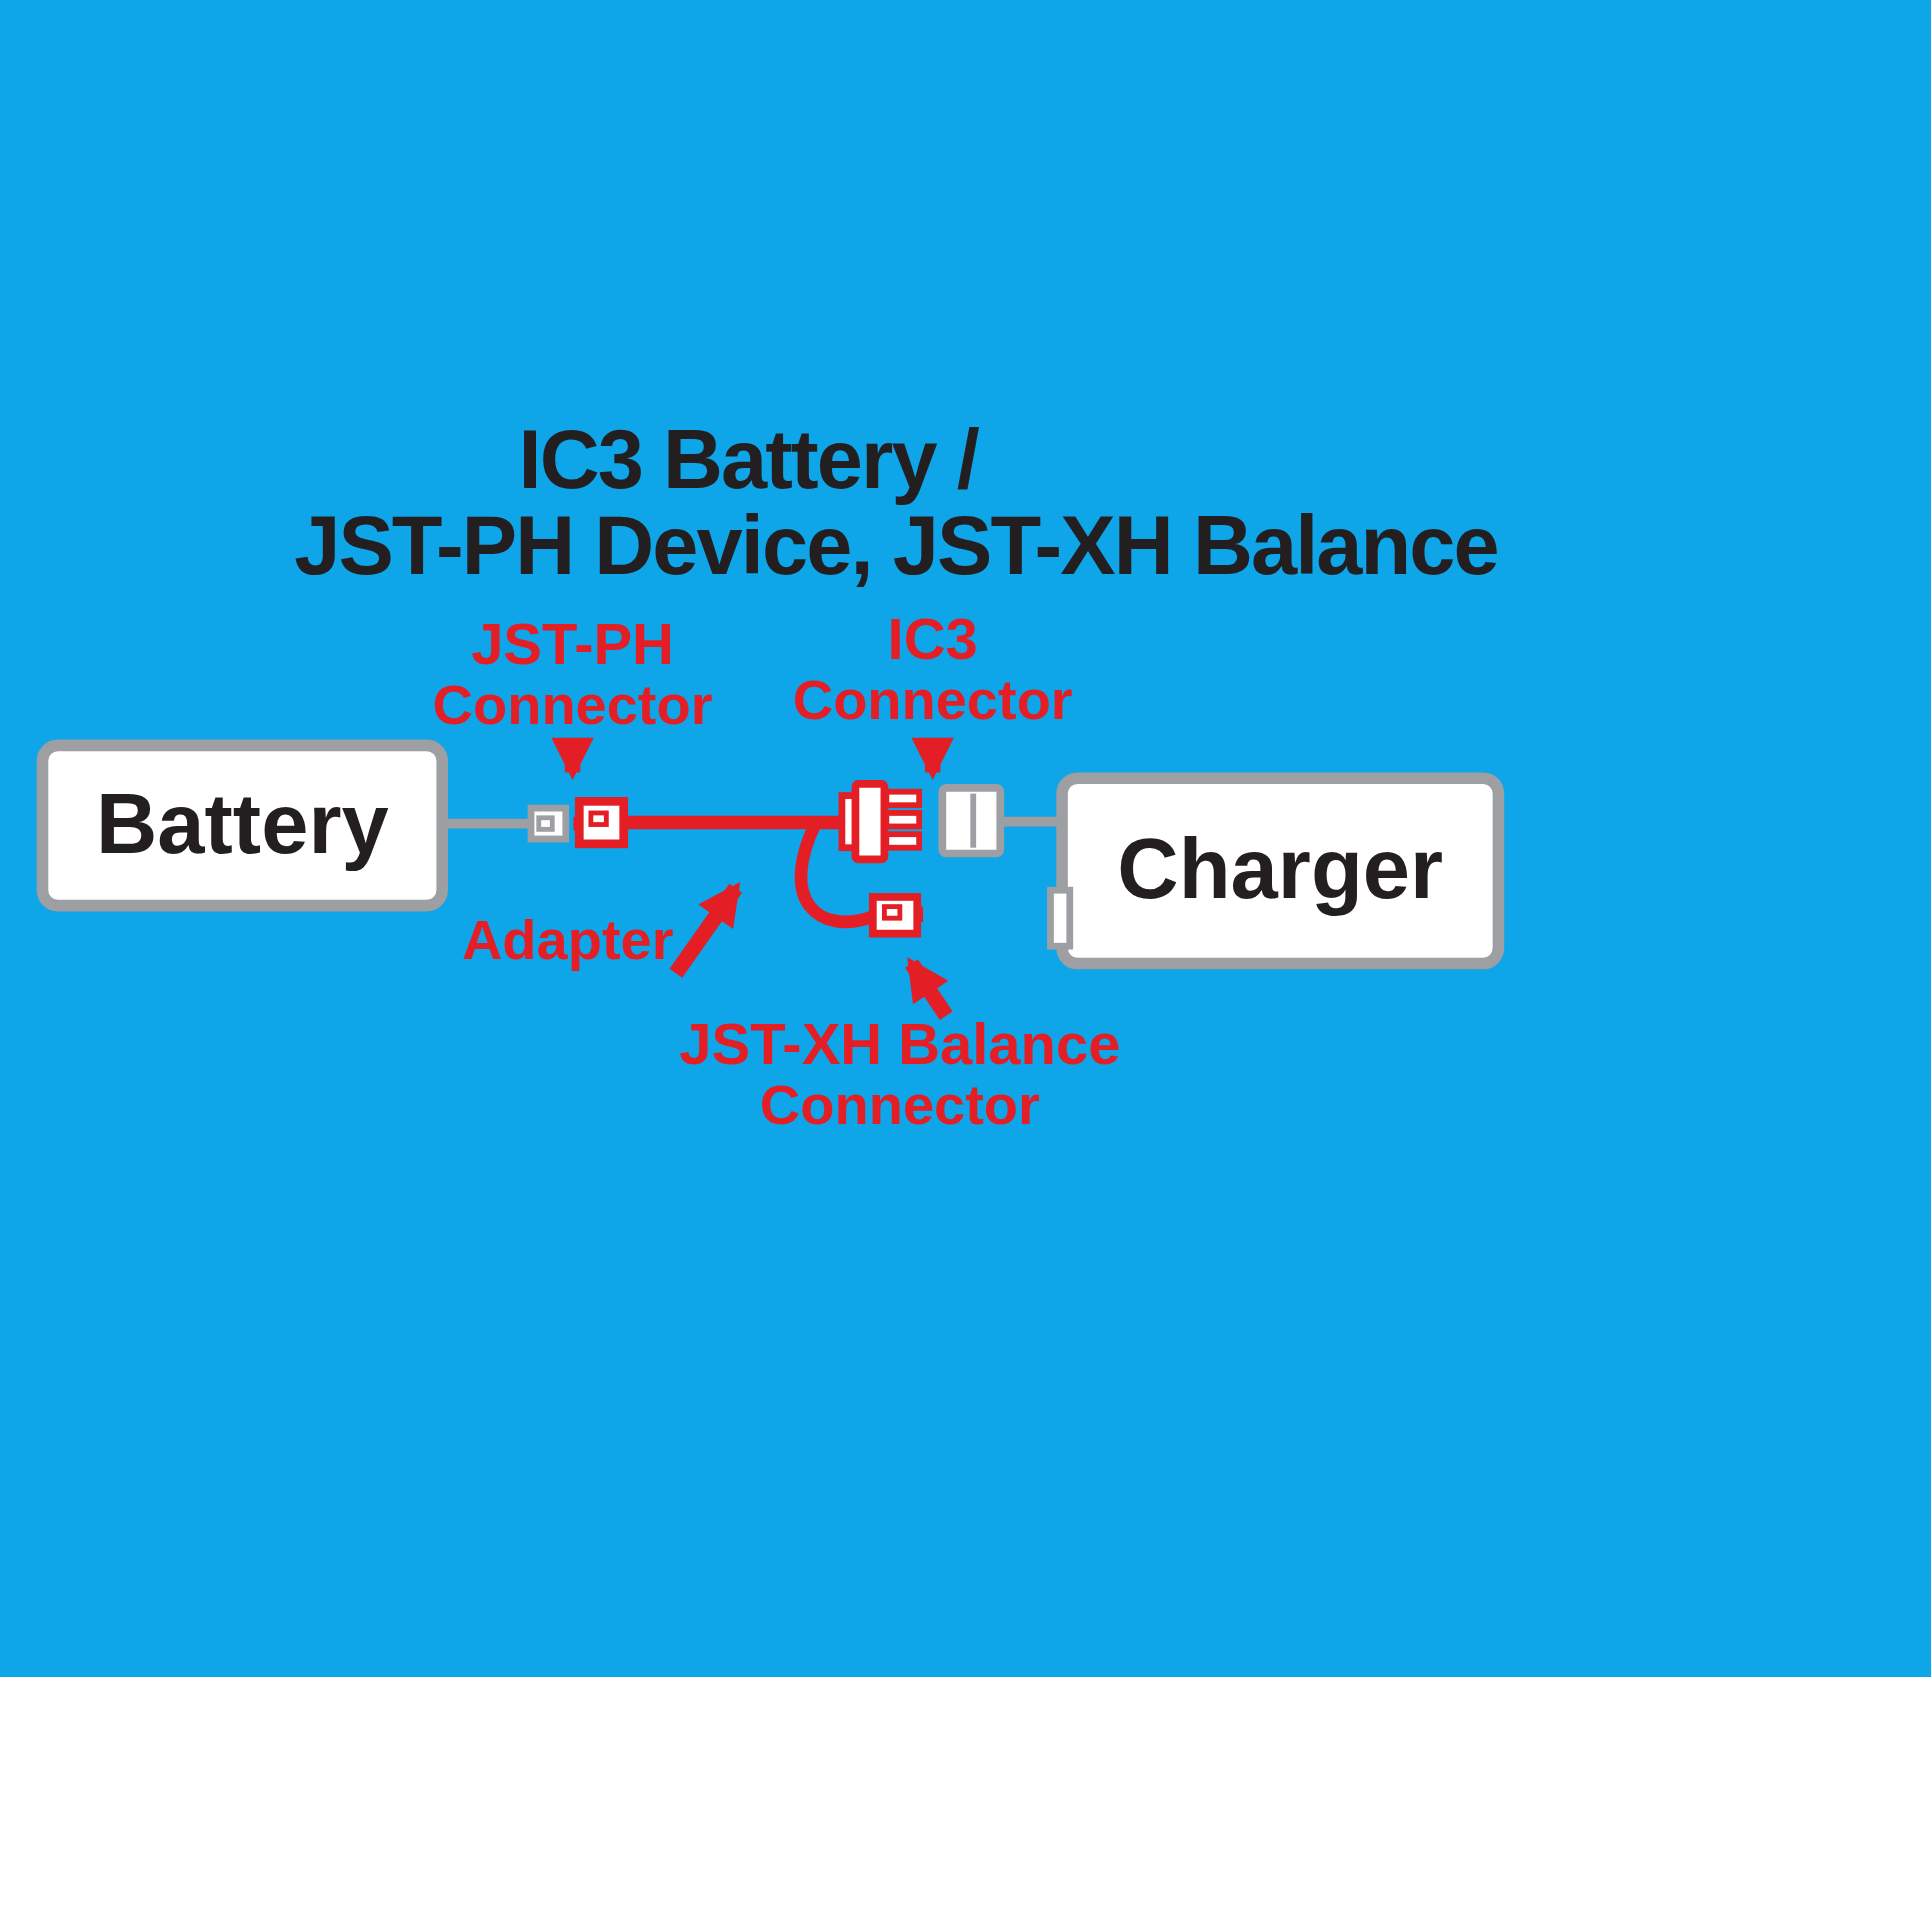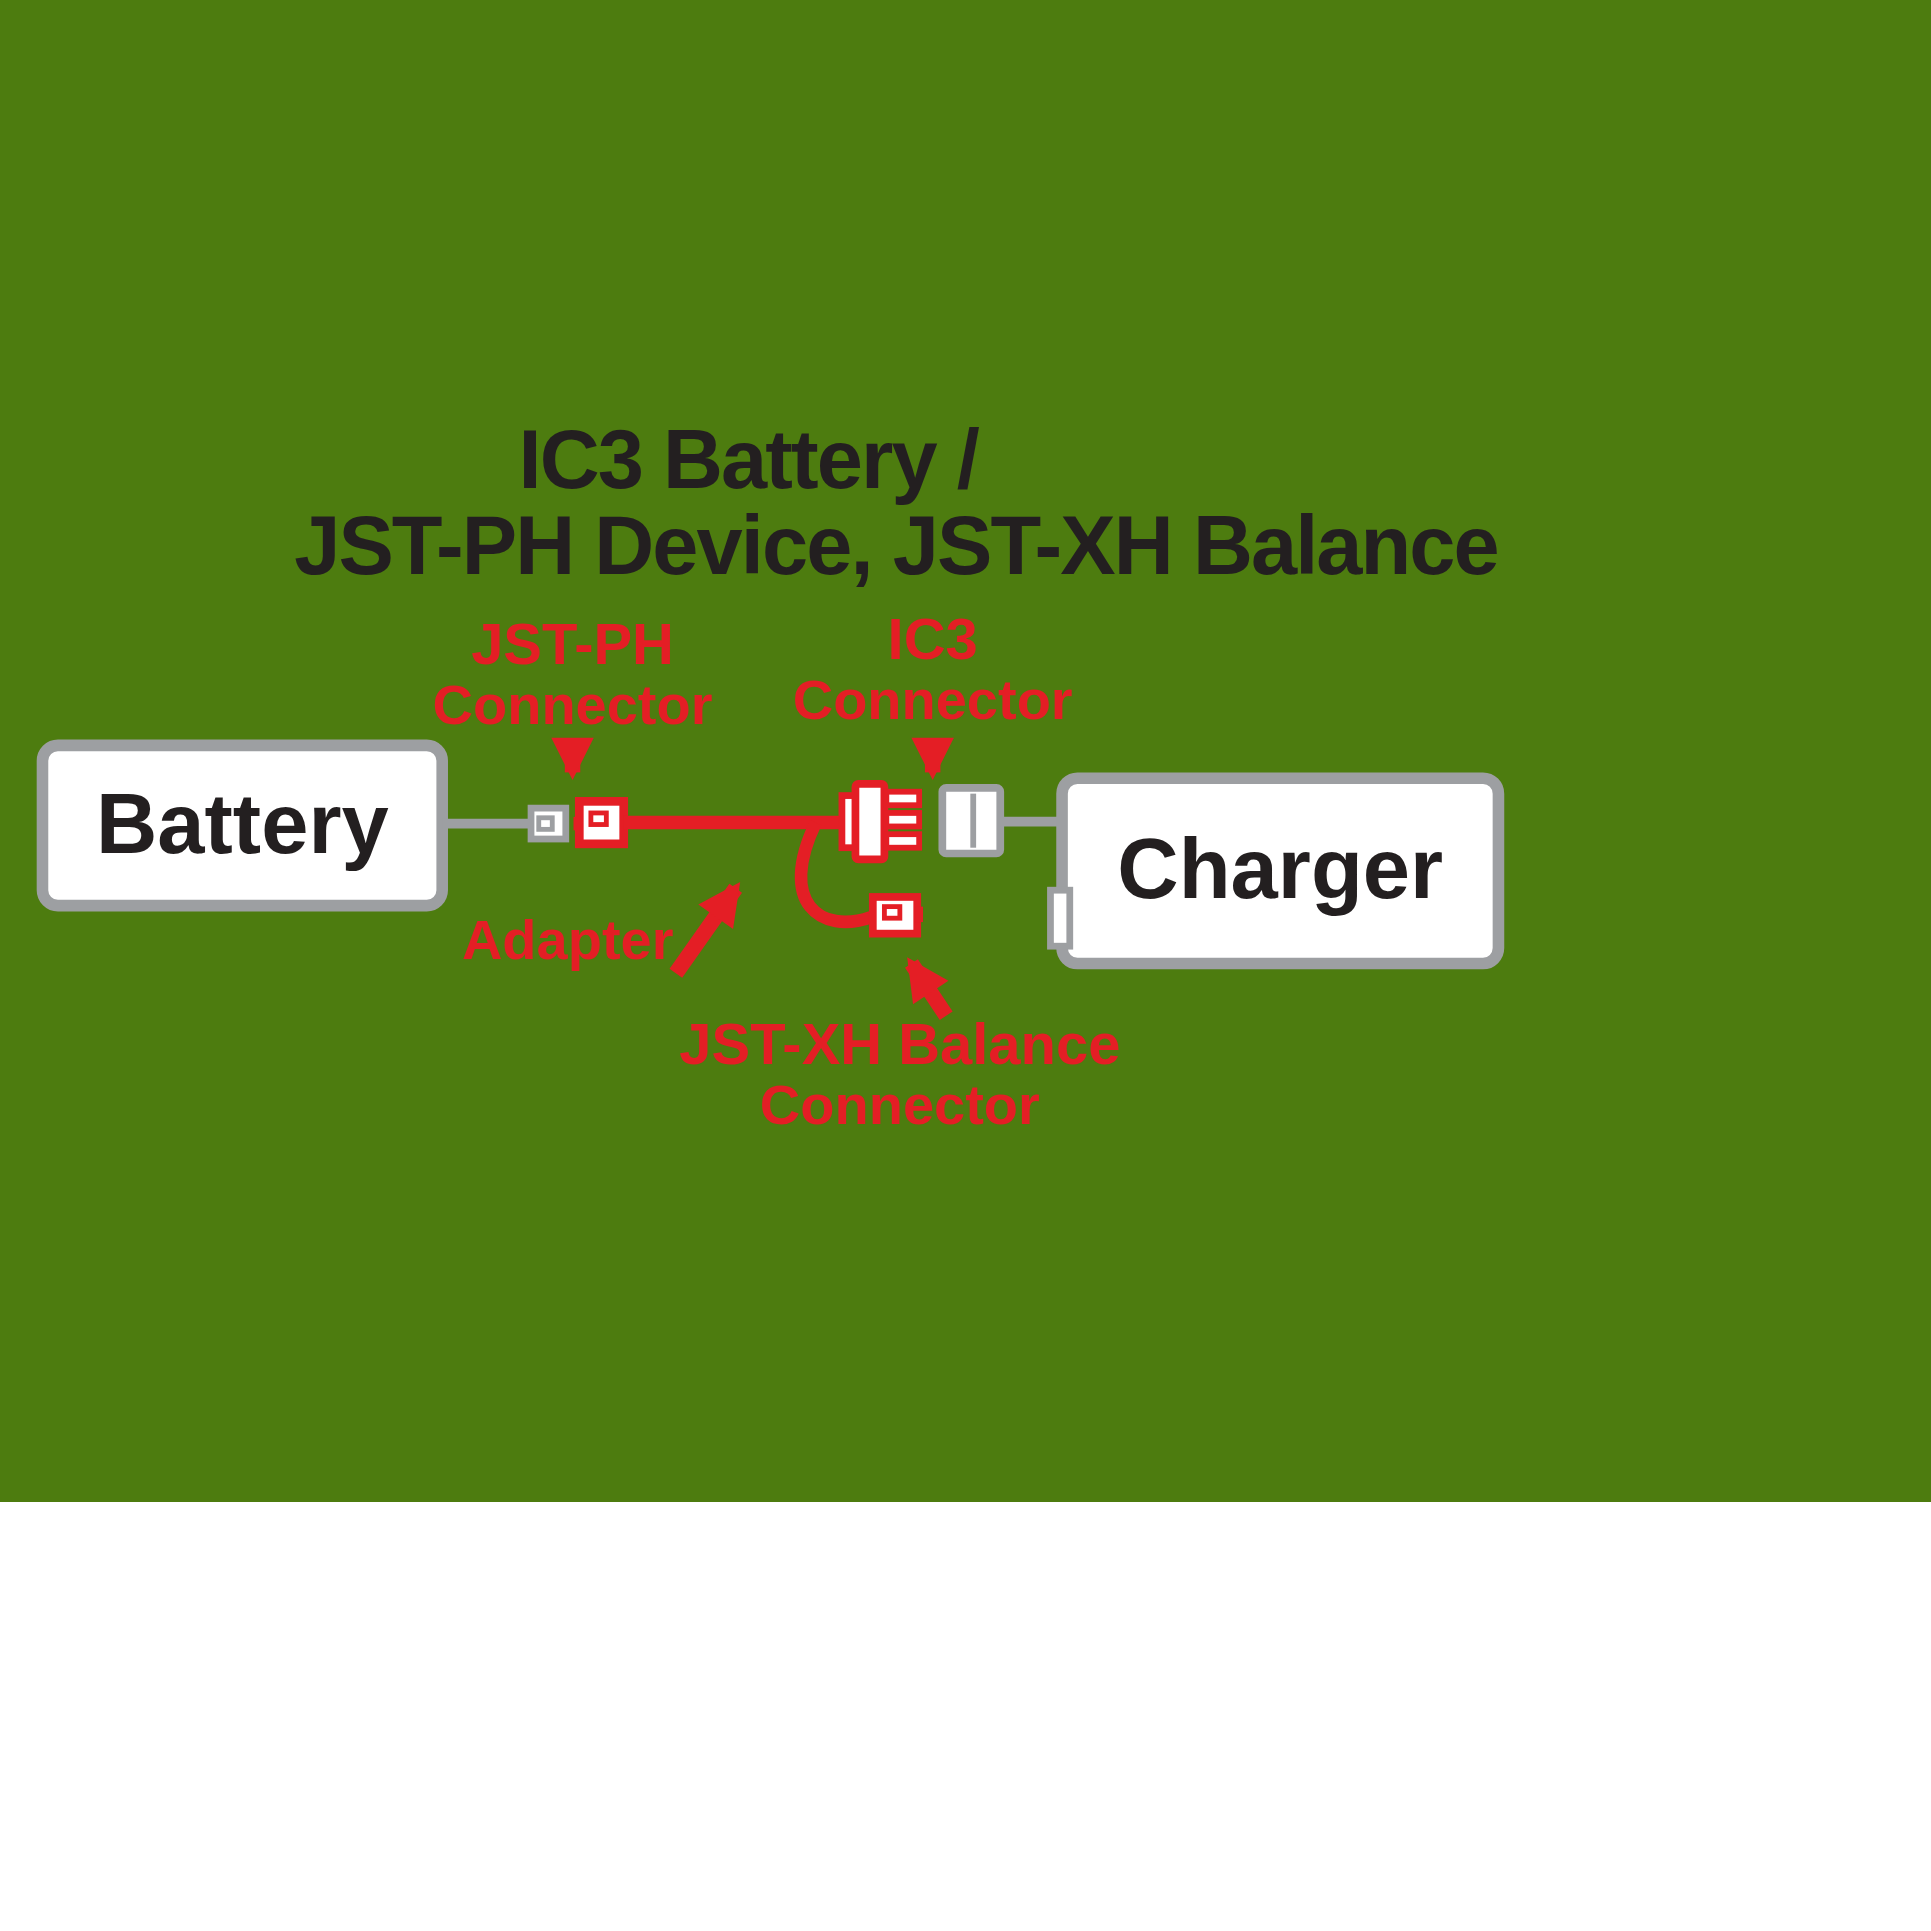--- a/index.html
+++ b/index.html
@@ -3,22 +3,22 @@
 <meta charset="utf-8">
 <style>
   html, body {
     margin: 0;
     padding: 0;
     background: #ffffff;
   }
   .canvas {
     position: relative;
     width: 1931px;
-    height: 1502px;
-    background: #4d7c0f;
+    height: 1677px;
+    background: #0ea5e9;
     overflow: hidden;
   }
   svg {
     display: block;
     width: 1931px;
     height: 1931px;
   }
   text {
     font-family: "Liberation Sans", sans-serif;
   }

